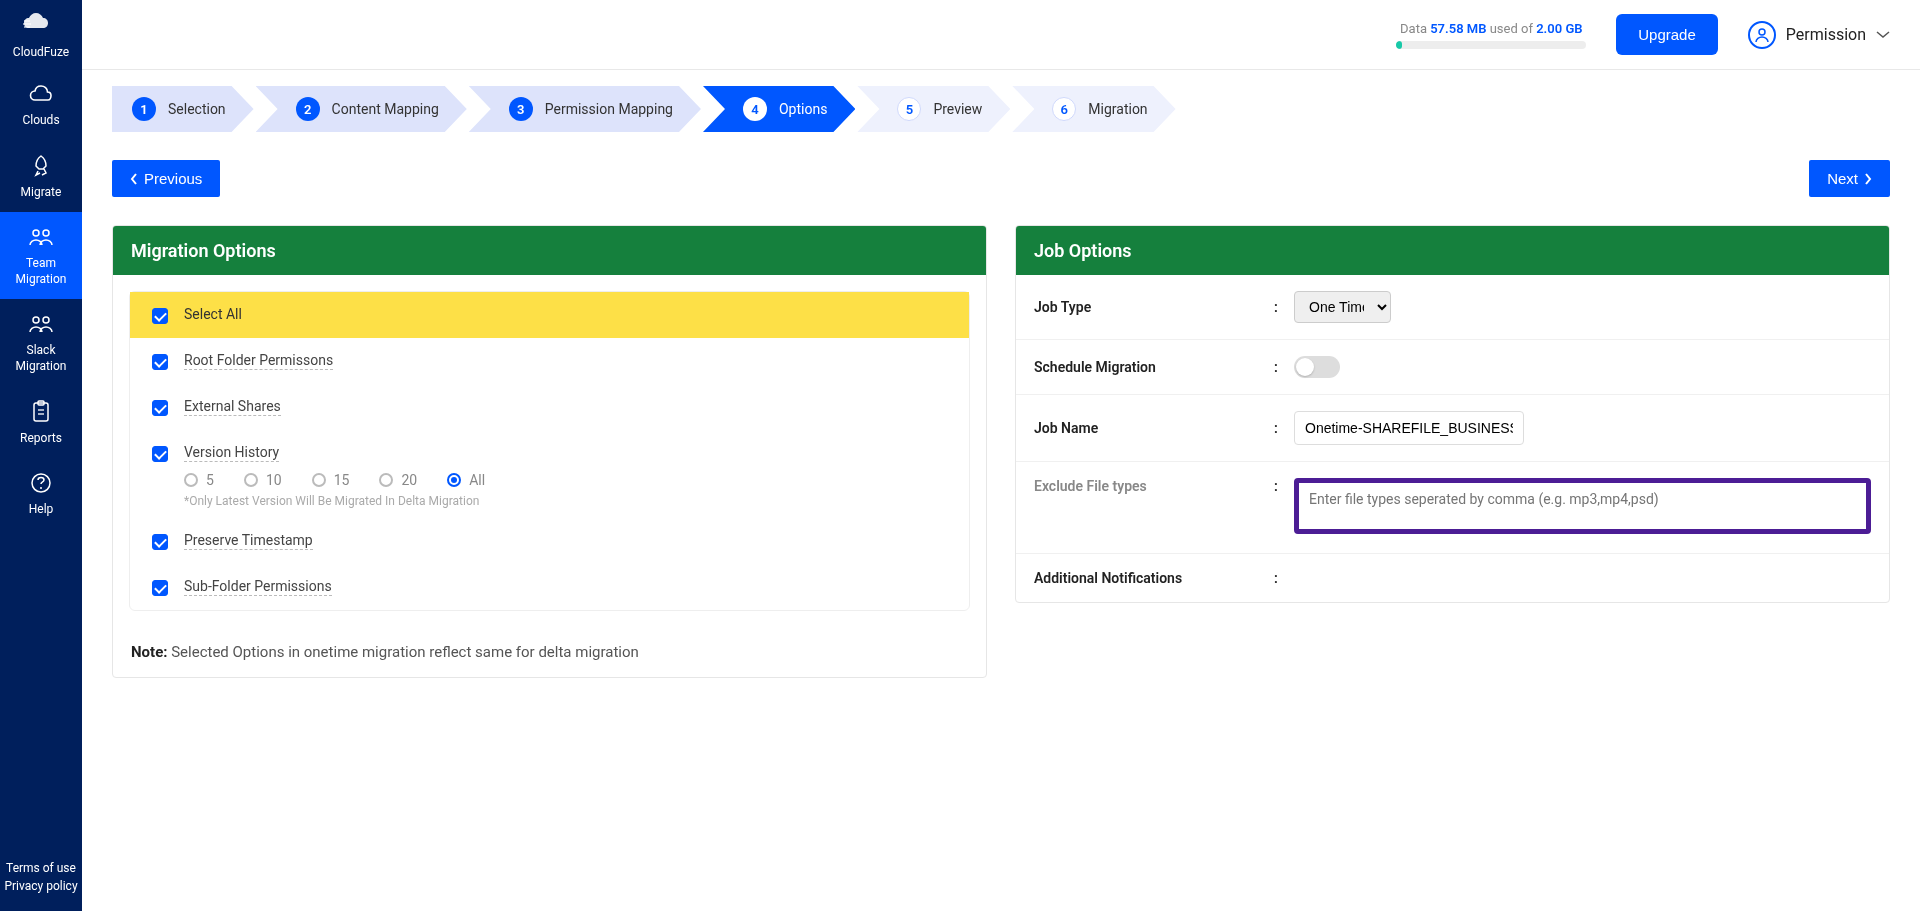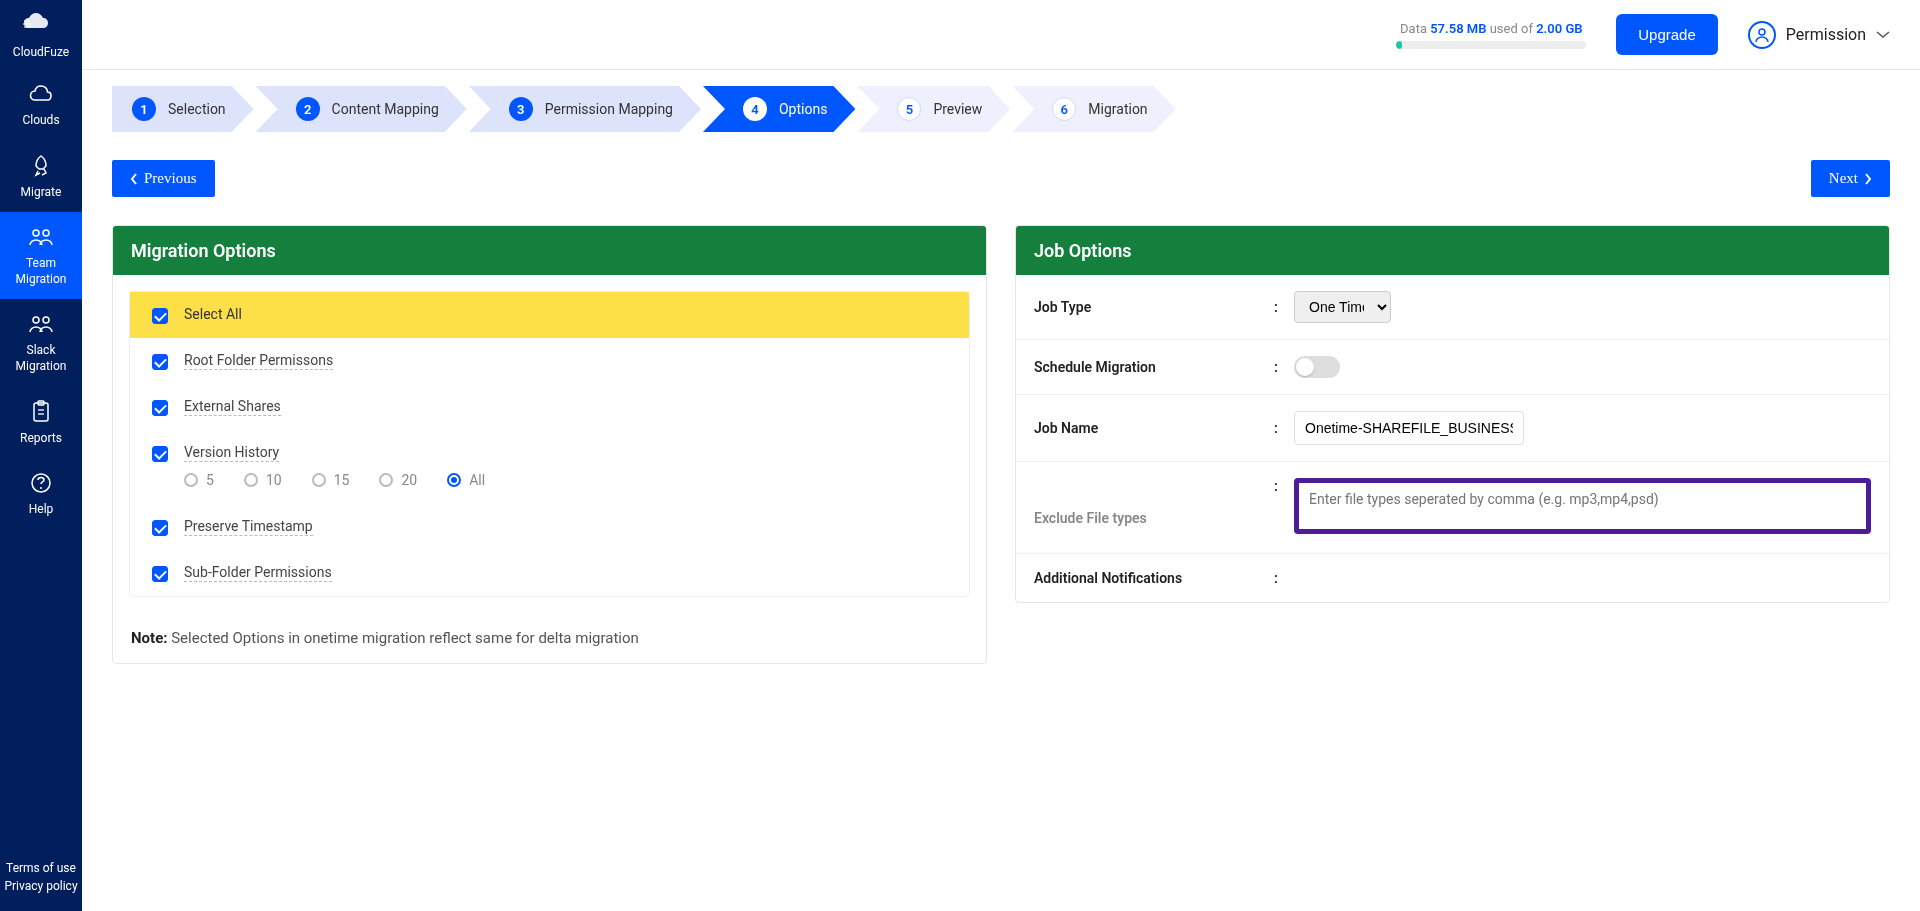--- a/index.html
+++ b/index.html
@@ -89,21 +89,21 @@
   display: flex; align-items: center; justify-content: center; font-size: 13px; font-weight: 600;
   margin-right: 12px;
 }
 .step.active .step-num { background: #fff; color: #0057ff; }
 .step.future .step-num { background: #fff; color: #0057ff; border: 1px solid #cfd8fb; }
 
 
 .navrow { display: flex; justify-content: space-between; margin-bottom: 28px; }
 .btn {
   background: #0057ff; color: #fff; border: none; border-radius: 2px;
-  padding: 10px 18px; font-size: 15px; cursor: pointer; display: flex; align-items: center; gap: 6px; font-family: Liberation Serif, serif;
+  padding: 10px 18px; font-size: 15px; cursor: pointer; display: flex; align-items: center; gap: 6px;
 }
 .chev-sm { width: 8px; height: 12px; }
 
 
 .panels { display: flex; gap: 28px; align-items: flex-start; }
 .panel { flex: 1; border: 1px solid #e6e6e6; border-radius: 4px; overflow: hidden; }
 .panel-header { background: #15803d; color: #fff; padding: 14px 18px; font-size: 18px; font-weight: 600; }
 .panel-body { padding: 16px; }
 
 .options-box { border: 1px solid #eee; border-radius: 6px; padding: 0; }
@@ -134,21 +134,21 @@
 .panel-note { padding: 16px 18px; font-size: 15px; color: #555; }
 .panel-note b { color: #222; }
 
 
 .job-body { padding: 0; }
 .job-row {
   display: flex; align-items: center; padding: 16px 18px; border-bottom: 1px solid #f0f0f0;
 }
 .job-row:last-child { border-bottom: none; }
 .job-label { width: 240px; font-weight: 600; color: #222; }
-.job-label.muted { color: #888; font-weight: 600; margin-top: 32px; }
+.job-label.muted { color: #888; font-weight: 600; }
 .job-colon { width: 20px; color: #222; font-weight: 600; }
 .job-control { flex: 1; }
 select.ctl {
   padding: 6px 10px; border: 1px solid #ccc; border-radius: 4px; font-size: 14px; width: 97px;
 }
 input.ctl {
   padding: 8px 10px; border: 1px solid #ddd; border-radius: 4px; font-size: 14px; width: 230px;
 }
 textarea.ctl {
   padding: 8px 10px; border: 5px solid #4c1d95; border-radius: 4px; font-size: 14px; width: 100%;
@@ -362,20 +362,21 @@
                     </div>
                   <div class="radio-item">
                       <div class="radio-circle"></div>
                       <span>20</span>
                     </div>
                   <div class="radio-item">
                       <div class="radio-circle checked"></div>
                       <span>All</span>
                     </div>
                 </div>
+                <div class="opt-hint">*Only Latest Version Will Be Migrated In Delta Migration</div>
               </div>
 
               <div class="opt-row">
                 <div class="opt-check"></div>
                 <span class="opt-label">Preserve Timestamp</span>
               </div>
 
               <div class="opt-row">
                 <div class="opt-check"></div>
                 <span class="opt-label">Sub-Folder Permissions</span>

